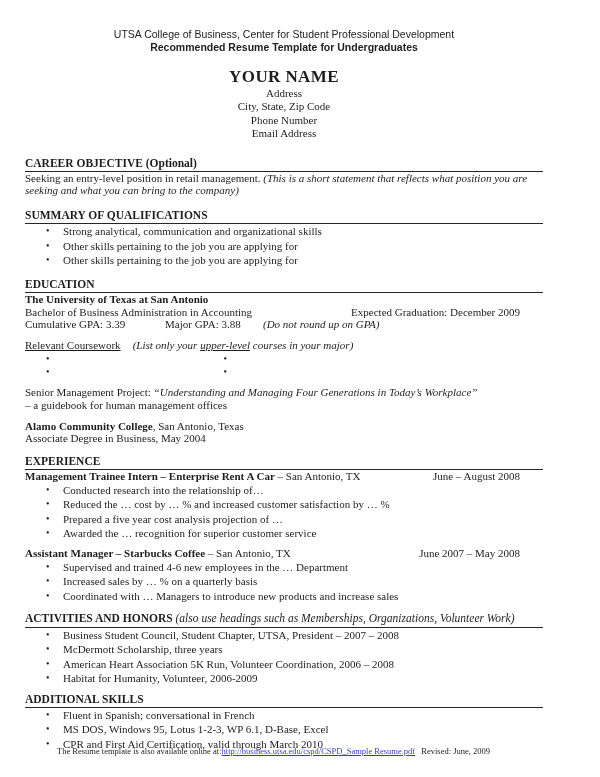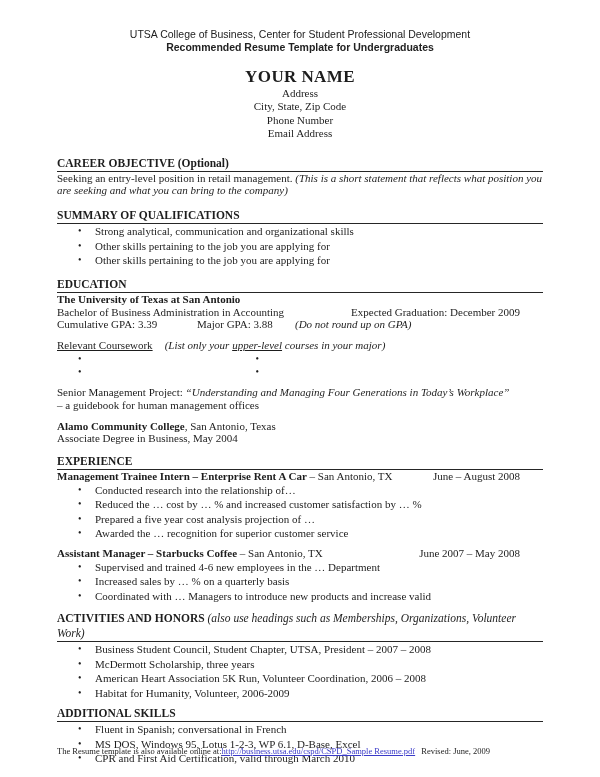--- a/index.html
+++ b/index.html
@@ -4,21 +4,21 @@
 <style>
   * { box-sizing: border-box; margin: 0; padding: 0; }
   html, body { background: #ffffff; }
   body { width: 600px; }
   .page {
     position: relative;
     width: 600px; height: 777px;
     background: #ffffff;
     color: #1d1d1d;
     font-family: "Liberation Serif", serif;
-    padding: 28px 57px 0 57px;
+    padding: 28px 57px 0 25px;
     overflow: hidden;
   }
   .hdr { font-family: "Liberation Sans", sans-serif; font-size: 10.5px; line-height: 13px; text-align: center; color: #222; }
   .hdr.bold { font-weight: 700; }
   .name { text-align: center; font-size: 17px; font-weight: 700; letter-spacing: .4px; margin-top: 13px; line-height: 20px; }
   .contact { text-align: center; font-size: 11px; line-height: 13.4px; }
   .sec-head {
     font-size: 11.5px; font-weight: 700; line-height: 14px;
     border-bottom: 1.5px solid #262626; padding-bottom: 1px;
   }
@@ -133,21 +133,21 @@
   <div class="bullet">
       <span class="dot">•</span>
       <span>Supervised and trained 4-6 new employees in the … Department</span>
     </div>
   <div class="bullet">
       <span class="dot">•</span>
       <span>Increased sales by … % on a quarterly basis</span>
     </div>
   <div class="bullet">
       <span class="dot">•</span>
-      <span>Coordinated with … Managers to introduce new products and increase valid</span>
+      <span>Coordinated with … Managers to introduce new products and increase sales</span>
     </div>
 
   <div class="act-head mt8"><span class="lead">ACTIVITIES AND HONORS</span><span class="it"> (also use headings such as Memberships, Organizations, Volunteer Work)</span></div>
   <div class="bullet">
       <span class="dot">•</span>
       <span>Business Student Council, Student Chapter, UTSA, President – 2007 – 2008</span>
     </div>
   <div class="bullet">
       <span class="dot">•</span>
       <span>McDermott Scholarship, three years</span>

